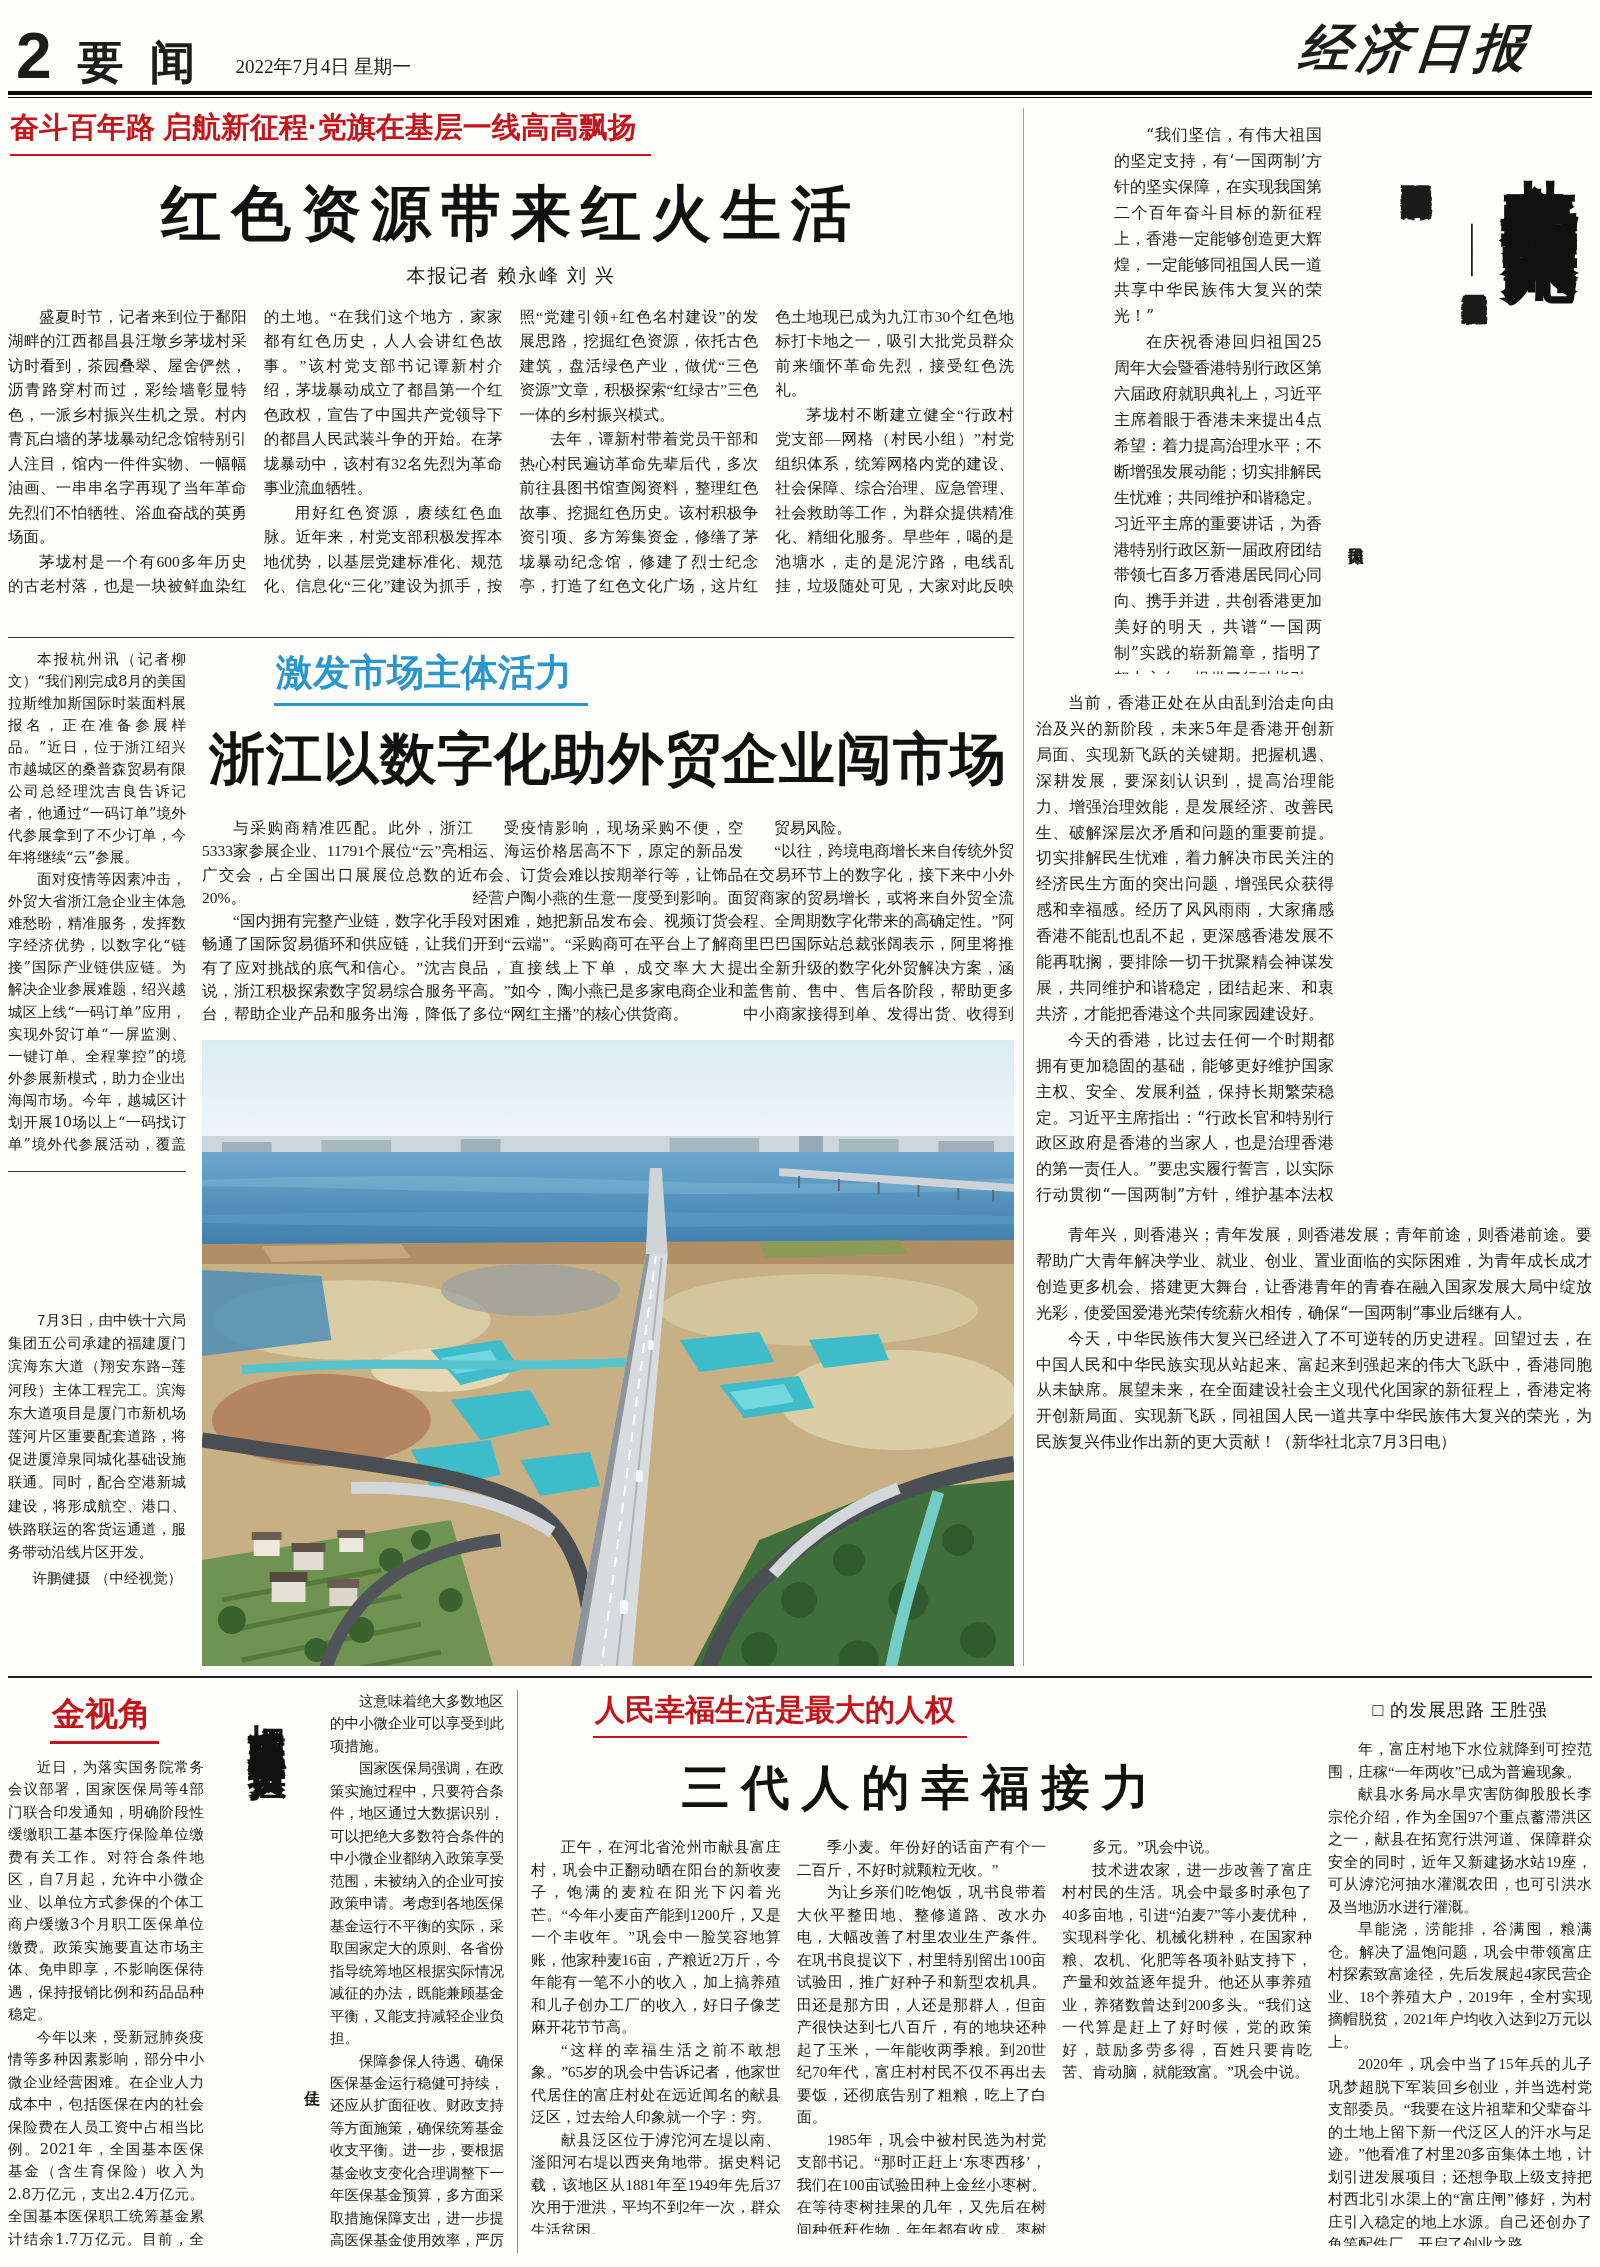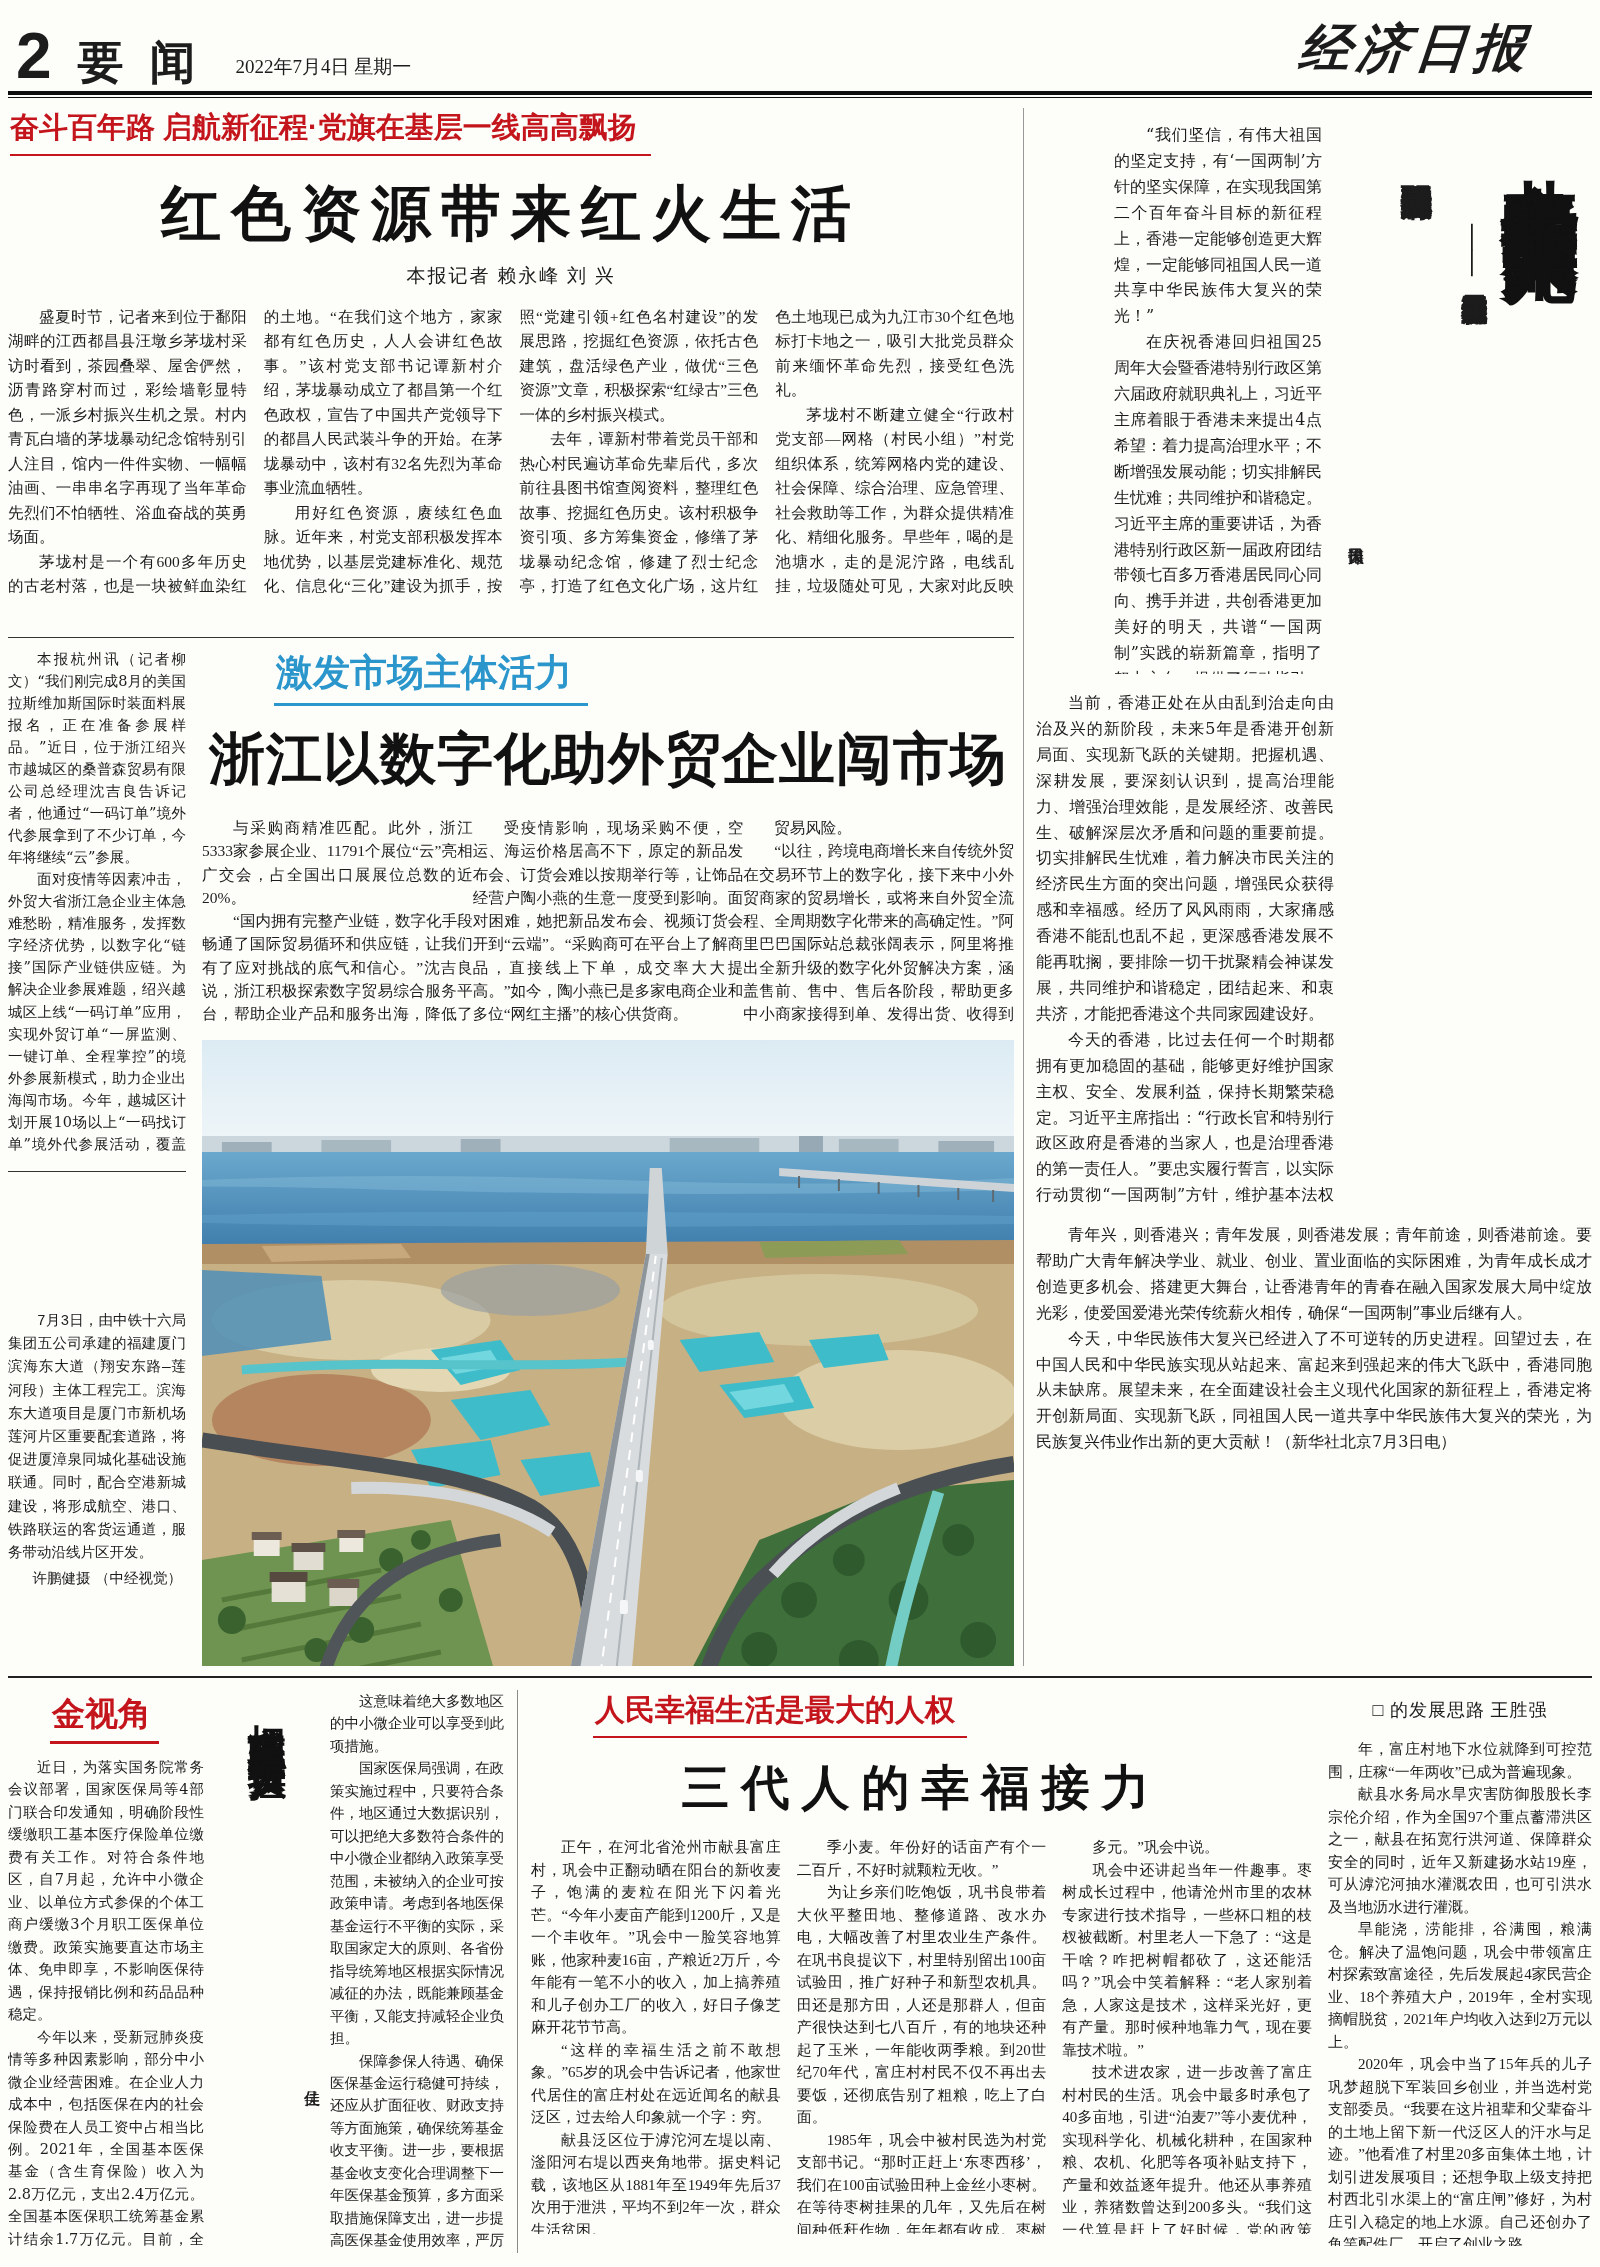--- a/index.html
+++ b/index.html
@@ -326,21 +326,20 @@
               <p>“这样的幸福生活之前不敢想象。”65岁的巩会中告诉记者，他家世代居住的富庄村处在远近闻名的献县泛区，过去给人印象就一个字：穷。</p>
               <p>献县泛区位于滹沱河左堤以南、滏阳河右堤以西夹角地带。据史料记载，该地区从1881年至1949年先后37次用于泄洪，平均不到2年一次，群众生活贫困。</p>
             </div>
           <div class="san-col">
               <p>季小麦。年份好的话亩产有个一二百斤，不好时就颗粒无收。”</p>
               <p>为让乡亲们吃饱饭，巩书良带着大伙平整田地、整修道路、改水办电，大幅改善了村里农业生产条件。在巩书良提议下，村里特别留出100亩试验田，推广好种子和新型农机具。田还是那方田，人还是那群人，但亩产很快达到七八百斤，有的地块还种起了玉米，一年能收两季粮。到20世纪70年代，富庄村村民不仅不再出去要饭，还彻底告别了粗粮，吃上了白面。</p>
               <p>1985年，巩会中被村民选为村党支部书记。“那时正赶上‘东枣西移’，我们在100亩试验田种上金丝小枣树。在等待枣树挂果的几年，又先后在树间种低秆作物，年年都有收成。枣树结果第一年，每斤枣能卖到一块钱，仅红枣一项当年村里就增收2万</p>
             </div>
           <div class="san-col">
               <p>多元。”巩会中说。</p>
-              <p>巩会中还讲起当年一件趣事。枣树成长过程中，他请沧州市里的农林专家进行技术指导，一些杯口粗的枝杈被截断。村里老人一下急了：“这是干啥？咋把树帽都砍了，这还能活吗？”巩会中笑着解释：“老人家别着急，人家这是技术，这样采光好，更有产量。那时候种地靠力气，现在要靠技术啦。”</p>
               <p>技术进农家，进一步改善了富庄村村民的生活。巩会中最多时承包了40多亩地，引进“泊麦7”等小麦优种，实现科学化、机械化耕种，在国家种粮、农机、化肥等各项补贴支持下，产量和效益逐年提升。他还从事养殖业，养猪数曾达到200多头。“我们这一代算是赶上了好时候，党的政策好，鼓励多劳多得，百姓只要肯吃苦、肯动脑，就能致富。”巩会中说。</p>
             </div>
         </div>
       </div>
       <div class="san-col4">
         <div class="san-byline">□ 的发展思路 王胜强</div>
         <div class="san-col4-text">
             <p>年，富庄村地下水位就降到可控范围，庄稼“一年两收”已成为普遍现象。</p>
             <p>献县水务局水旱灾害防御股股长李宗伦介绍，作为全国97个重点蓄滞洪区之一，献县在拓宽行洪河道、保障群众安全的同时，近年又新建扬水站19座，可从滹沱河抽水灌溉农田，也可引洪水及当地沥水进行灌溉。</p>
             <p>旱能浇，涝能排，谷满囤，粮满仓。解决了温饱问题，巩会中带领富庄村探索致富途径，先后发展起4家民营企业、18个养殖大户，2019年，全村实现摘帽脱贫，2021年户均收入达到2万元以上。</p>

